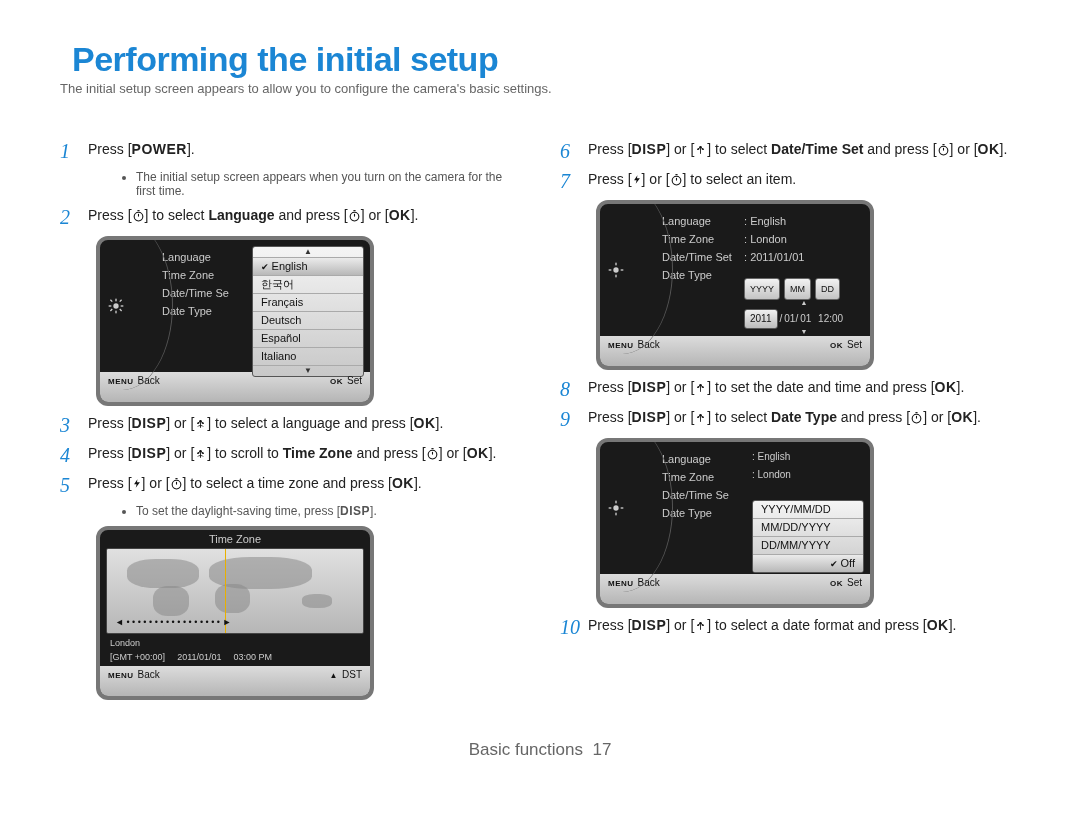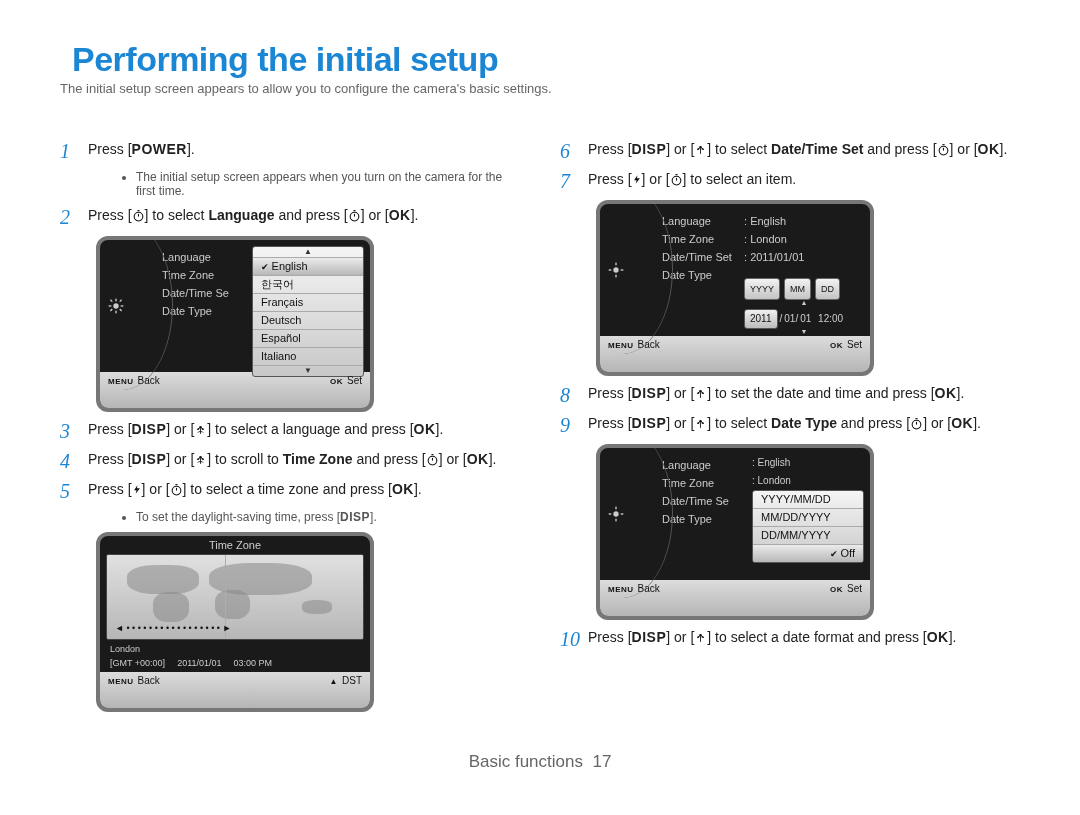--- a/index.html
+++ b/index.html
@@ -28,21 +28,21 @@
   .lcd-list-row { height:18px; line-height:18px; white-space:nowrap; display:flex; }
   .lbl { flex:0 0 82px; overflow:hidden; }
   .valcol { flex:1; color:#ccc; }
   .lcd-right { flex:1; padding:6px 6px 6px 2px; }
   .dropdown { background:linear-gradient(#f5f5f5,#c8c8c8); border:1px solid #555; border-radius:3px; color:#111; overflow:hidden; }
   .dd-row { height:17px; line-height:17px; padding:0 8px; border-bottom:1px solid #aaa; position:relative; }
   .dd-row:last-child { border-bottom:none;text-align:right; }
   .dd-row.sel { background:linear-gradient(#ebebeb,#b8b8b8); font-weight:400; }
   .dd-row.arrow { text-align:center; font-size:8px; color:#333; height:10px; line-height:10px; padding:0; }
   .check { font-size:9px; margin-right:3px; }
-  .lcd-foot { background:linear-gradient(#dcdcdc,#b5b5b5); display:flex; height:36px; line-height:18px; color:#111; font-size:10px; }
+  .lcd-foot { background:linear-gradient(#dcdcdc,#b5b5b5); display:flex; height:30px; line-height:18px; color:#111; font-size:10px; }
   .lcd-foot > div { flex:1; padding:0 8px; }
   .lcd-foot .ftag { font-weight:700; font-size:8px; letter-spacing:0.5px; margin-right:4px; }
 
   .lcd-map { width:270px; border:4px solid #777; border-radius:12px; background:#1a1a1a; color:#ccc; font-size:11px; margin:8px 0 8px 36px; overflow:hidden; }
   .map-title { text-align:center; font-size:11px; padding:3px 0; }
   .map-area { background:linear-gradient(#e0e0e0,#b6b6b6); height:84px; position:relative; border:1px solid #444; margin:0 6px; border-radius:2px; overflow:hidden; }
   .map-blob { position:absolute; background:#888; border-radius:40%; opacity:.55; }
   .map-dotrow { position:absolute; bottom:6px; left:8px; font-size:9px; color:#111; }
   .map-line { position:absolute; top:0; bottom:0; width:1px; background:#e8b000; left:46%; }
   .map-info { font-size:9px; color:#ccc; padding:4px 10px; display:flex; gap:12px; }
@@ -365,21 +365,21 @@
               </div>
             <div class="lcd-list-row">
                 <span class="lbl">Date Type</span>
               </div>
           </div>
           <div class="lcd-right">
             <div style="color:#ccc;font-size:10px;line-height:18px">
               : <span>English</span><br>
               : <span>London</span>
             </div>
-            <div class="dropdown" style="margin-top:0">
+            <div class="dropdown" style="margin-top:16px">
               <div class="dd-row">YYYY/MM/DD</div>
               <div class="dd-row">MM/DD/YYYY</div>
               <div class="dd-row">DD/MM/YYYY</div>
               <div class="dd-row sel"><span class="check">✔</span><span>Off</span></div>
             </div>
           </div>
         </div>
         <div class="lcd-foot">
           <div><span class="ftag">MENU</span><span>Back</span></div>
           <div style="text-align:right"><span class="ftag">OK</span><span>Set</span></div>

